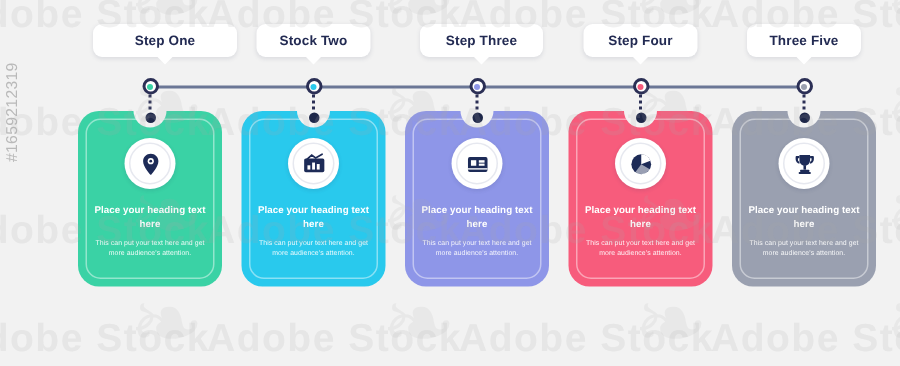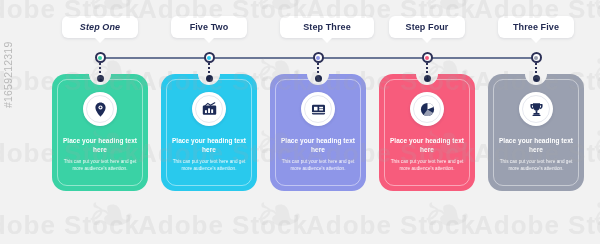--- a/index.html
+++ b/index.html
@@ -224,21 +224,21 @@
   }
 </style>
 </head>
 <body>
 
 <div id="infographic">
 
   <div class="timeline-rail" style="left: 100px; width: 436px;"></div>
 
   <div id="steps-root">
-      <div class="bubble" style="left: 62px; width: 76px; font-style: italic;">
+      <div class="bubble" style="left: 62px; width: 96px;">
         <span class="bubble-text">Step One</span>
         <div class="bubble-tail"></div>
       </div>
       <div class="node" style="left: 100px;">
         <div class="node-core" style="background: rgb(58, 210, 165);"></div>
       </div>
       <div class="dropper" style="left: 100px;"></div>
       <div class="card" style="left: 52px; background: rgb(58, 210, 165);">
         <div class="card-notch"></div>
         <div class="card-inner-border"></div>
@@ -249,21 +249,21 @@
               <circle cx="12" cy="9.1" r="2.9" fill="#ffffff"></circle>
               <circle cx="12" cy="9.1" r="1.3" fill="#1d2b57"></circle>
             </svg>
           </span>
         </div>
         <div class="card-heading">Place your heading text here</div>
         <div class="card-body">This can put your text here and get more audience's attention.</div>
       </div>
       <div class="notch-dot" style="left: 100px;"></div>
       <div class="bubble" style="left: 171px; width: 76px;">
-        <span class="bubble-text">Five Two</span>
+        <span class="bubble-text">Stock Two</span>
         <div class="bubble-tail"></div>
       </div>
       <div class="node" style="left: 209px;">
         <div class="node-core" style="background: rgb(41, 201, 237);"></div>
       </div>
       <div class="dropper" style="left: 209px;"></div>
       <div class="card" style="left: 161px; background: rgb(41, 201, 237);">
         <div class="card-notch"></div>
         <div class="card-inner-border"></div>
         <div class="icon-circle">
@@ -274,21 +274,21 @@
               <rect x="10.0" y="10.4" width="2.7" height="6.6" fill="#ffffff"></rect>
               <rect x="14.4" y="11.8" width="2.7" height="5.2" fill="#ffffff"></rect>
               <path d="M4.8 7.6 L9.6 3.4 L13.3 6.0 L19.4 2.6" stroke="#1d2b57" stroke-width="1.6" fill="none" stroke-linecap="round"></path>
             </svg>
           </span>
         </div>
         <div class="card-heading">Place your heading text here</div>
         <div class="card-body">This can put your text here and get more audience's attention.</div>
       </div>
       <div class="notch-dot" style="left: 209px;"></div>
-      <div class="bubble" style="left: 280px; width: 94px;">
+      <div class="bubble" style="left: 280px; width: 82px;">
         <span class="bubble-text">Step Three</span>
         <div class="bubble-tail"></div>
       </div>
       <div class="node" style="left: 318px;">
         <div class="node-core" style="background: rgb(142, 150, 232);"></div>
       </div>
       <div class="dropper" style="left: 318px;"></div>
       <div class="card" style="left: 270px; background: rgb(142, 150, 232);">
         <div class="card-notch"></div>
         <div class="card-inner-border"></div>

